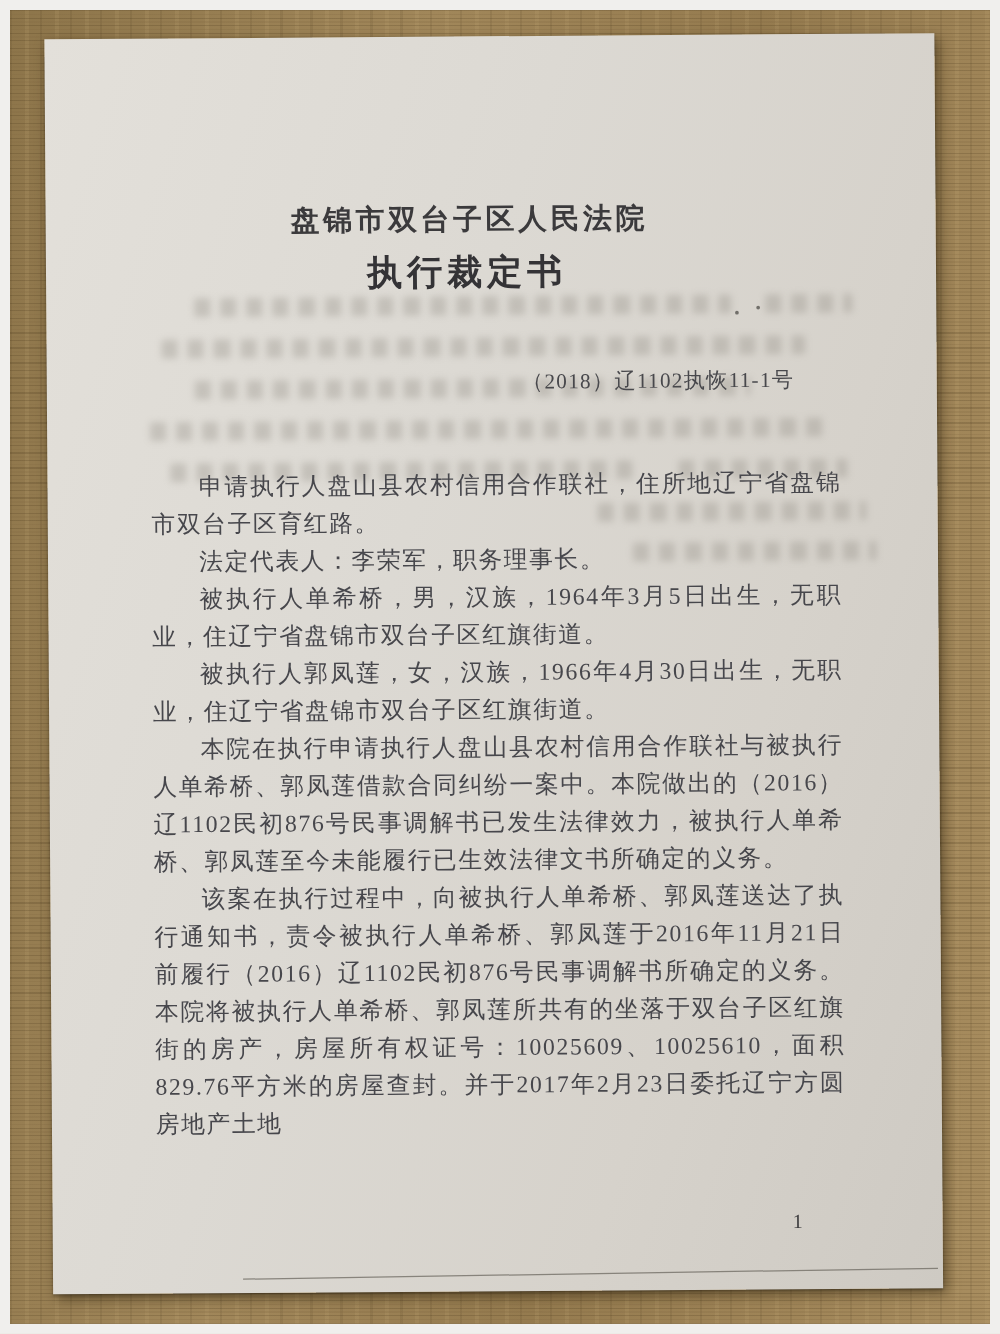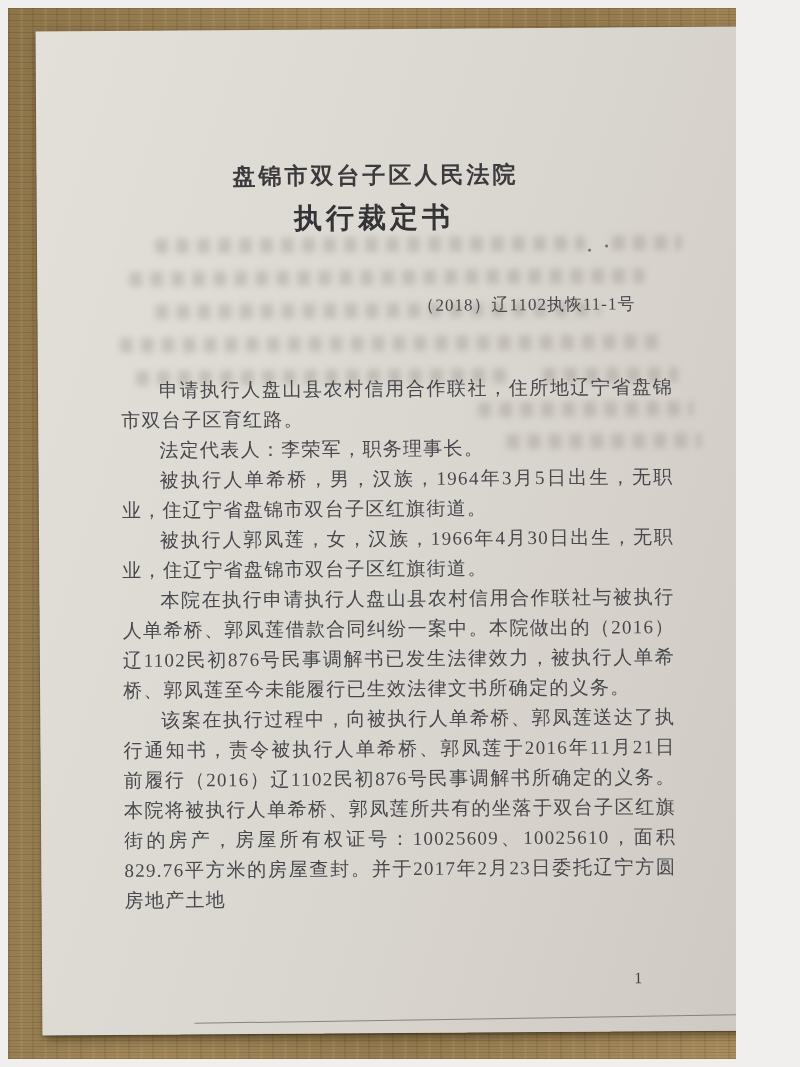--- a/index.html
+++ b/index.html
@@ -9,21 +9,21 @@
     font-family: "Liberation Serif", "DejaVu Serif", serif;
   }
   .photo-frame {
     position: absolute; inset: 0;
     background: #f0efed;
     padding: 8px;
     box-sizing: border-box;
   }
   .wood {
     position: relative;
-    width: 728px; height: 1051px;
+    width: 784px; height: 1051px;
     overflow: hidden;
     background-color: #9c8257;
     background-image:
       repeating-linear-gradient(0deg,
         rgba(72,54,26,0.22) 0 1px, rgba(0,0,0,0) 1px 3px,
         rgba(130,105,66,0.25) 3px 4px, rgba(0,0,0,0) 4px 6px),
       repeating-linear-gradient(90deg,
         rgba(58,42,18,0.10) 0 2px, rgba(0,0,0,0) 2px 12px,
         rgba(196,170,120,0.16) 12px 15px, rgba(0,0,0,0) 15px 24px),
       linear-gradient(100deg, #8d754a, #a1875a 35%, #957b4f 62%, #a88d5f);

